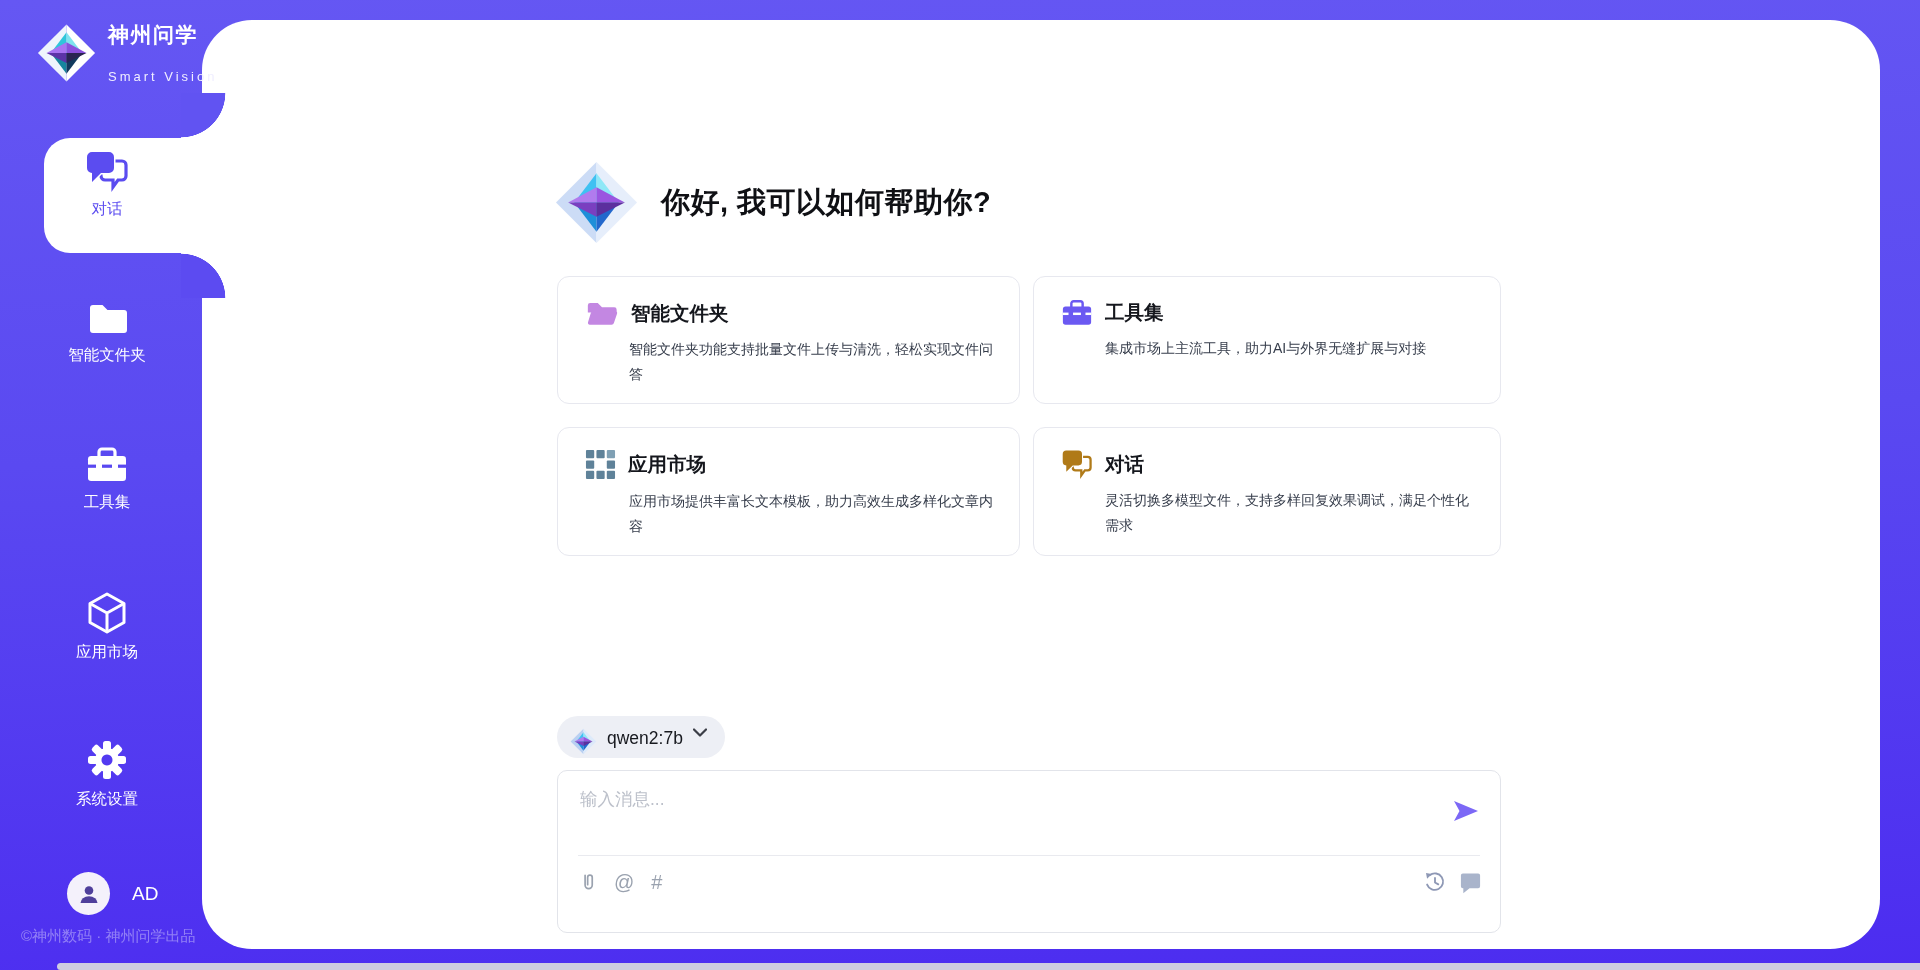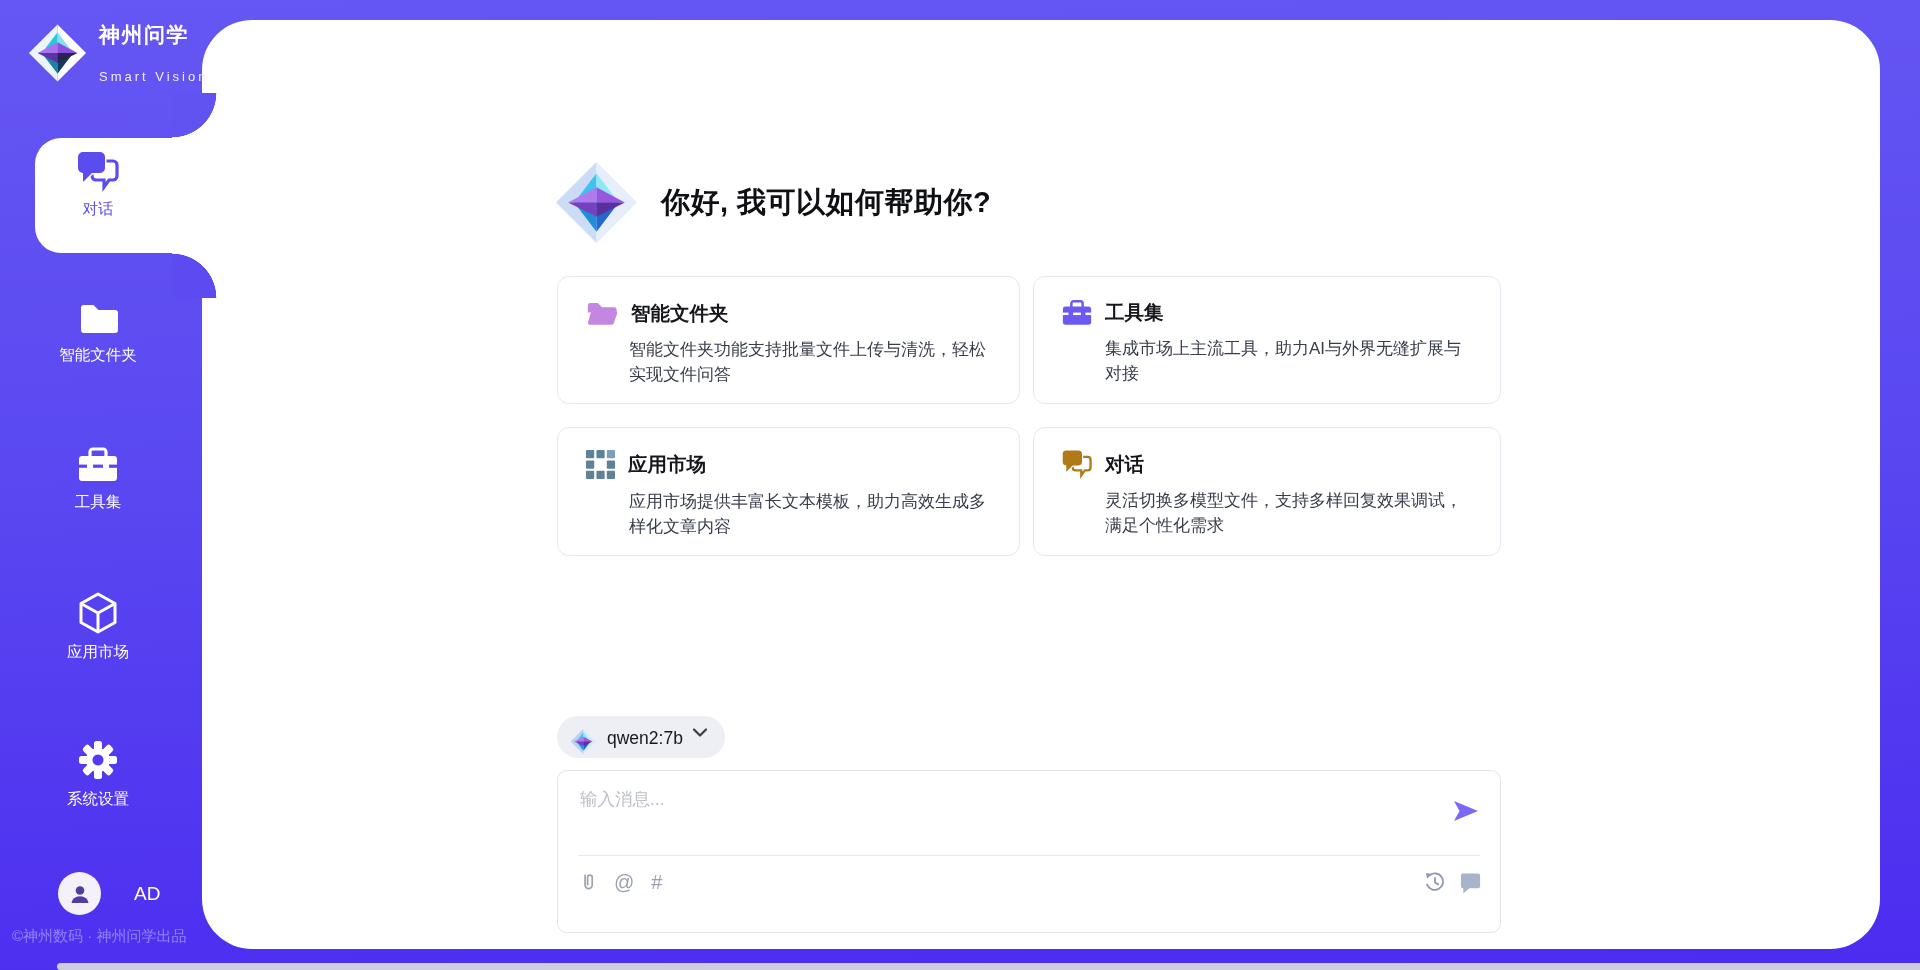--- a/index.html
+++ b/index.html
@@ -11,21 +11,21 @@
   }
   #app { position:absolute; inset:0; }
 
   
   .panel {
     position:absolute; left:202px; top:20px; width:1678px; height:929px;
     background:#ffffff; border-radius:50px;
   }
 
   
-  .sidebar { position:absolute; left:0; top:0; width:217px; height:970px; }
+  .sidebar { position:absolute; left:9px; top:0; width:217px; height:970px; }
 
   .brand { position:absolute; left:26px; top:21px; display:flex; align-items:center; gap:10px; }
   .brand-text .name { color:#fff; font-size:21px; font-weight:bold; letter-spacing:1.5px; }
   .brand-text .sub  { color:#f0eeff; font-size:13px; letter-spacing:3px; margin-top:20px; }
 
   .active-tab {
     position:absolute; left:35px; top:138px; width:182px; height:115px;
     background:#fff; border-radius:26px 0 0 26px;
   }
   .fillet { position:absolute; width:45px; height:45px; left:172px; }
@@ -33,21 +33,21 @@
   .fillet.bottom { top:253px; background:radial-gradient(45px at 0 100%,  #5c4bf1 44px, #ffffff 44.6px); }
 
   .nav-item {
     position:absolute; left:0; width:196px;
     display:flex; flex-direction:column; align-items:center;
     cursor:pointer;
   }
   .nav-item .label { margin-top:7px; font-size:15.5px; color:#ffffff; }
   .nav-item.active .label { color:#5b4cf0; font-weight:500; }
 
-  .user-row { position:absolute; left:58px; top:872px; display:flex; align-items:center; gap:33px; cursor:pointer; }
+  .user-row { position:absolute; left:58px; top:872px; display:flex; align-items:center; gap:22px; cursor:pointer; }
   .avatar {
     width:43px; height:43px; border-radius:50%; background:#f4f1fb;
     display:flex; align-items:center; justify-content:center;
   }
   .user-name { color:#fff; font-size:19px; font-weight:500; }
 
   .copyright { position:absolute; left:12px; top:927px; font-size:15px; color:rgba(255,255,255,0.38); white-space:nowrap; }
 
   
   .greeting { position:absolute; left:352px; top:140px; display:flex; align-items:center; gap:22px; }
@@ -57,21 +57,21 @@
   .cards {
     position:absolute; left:355px; top:256px;
     display:grid; grid-template-columns:463px 468px; column-gap:13px; row-gap:23px;
   }
   .card {
     min-height:127px; background:#fff; border:1px solid #e7e8ef; border-radius:12px;
     padding:21px 24px 16px 27px; cursor:pointer;
   }
   .card-head { display:flex; align-items:center; gap:12px; }
   .card-title { font-size:19.5px; font-weight:700; color:#15171d; }
-  .card-desc { margin:9px 0 0 44px; font-size:17px; line-height:25px; color:#363d4b; }
+  .card-desc { margin:9px 0 0 44px; font-size:14px; line-height:25px; color:#363d4b; }
 
   
   .model-pill {
     position:absolute; left:355px; top:696px; height:42px;
     display:inline-flex; align-items:flex-start; gap:10px;
     background:#edeff5; border-radius:21px; padding:12px 18px 0 13px; cursor:pointer;
   }
   .model-pill .model-name { font-size:17.5px; color:#17191f; }
 
   

